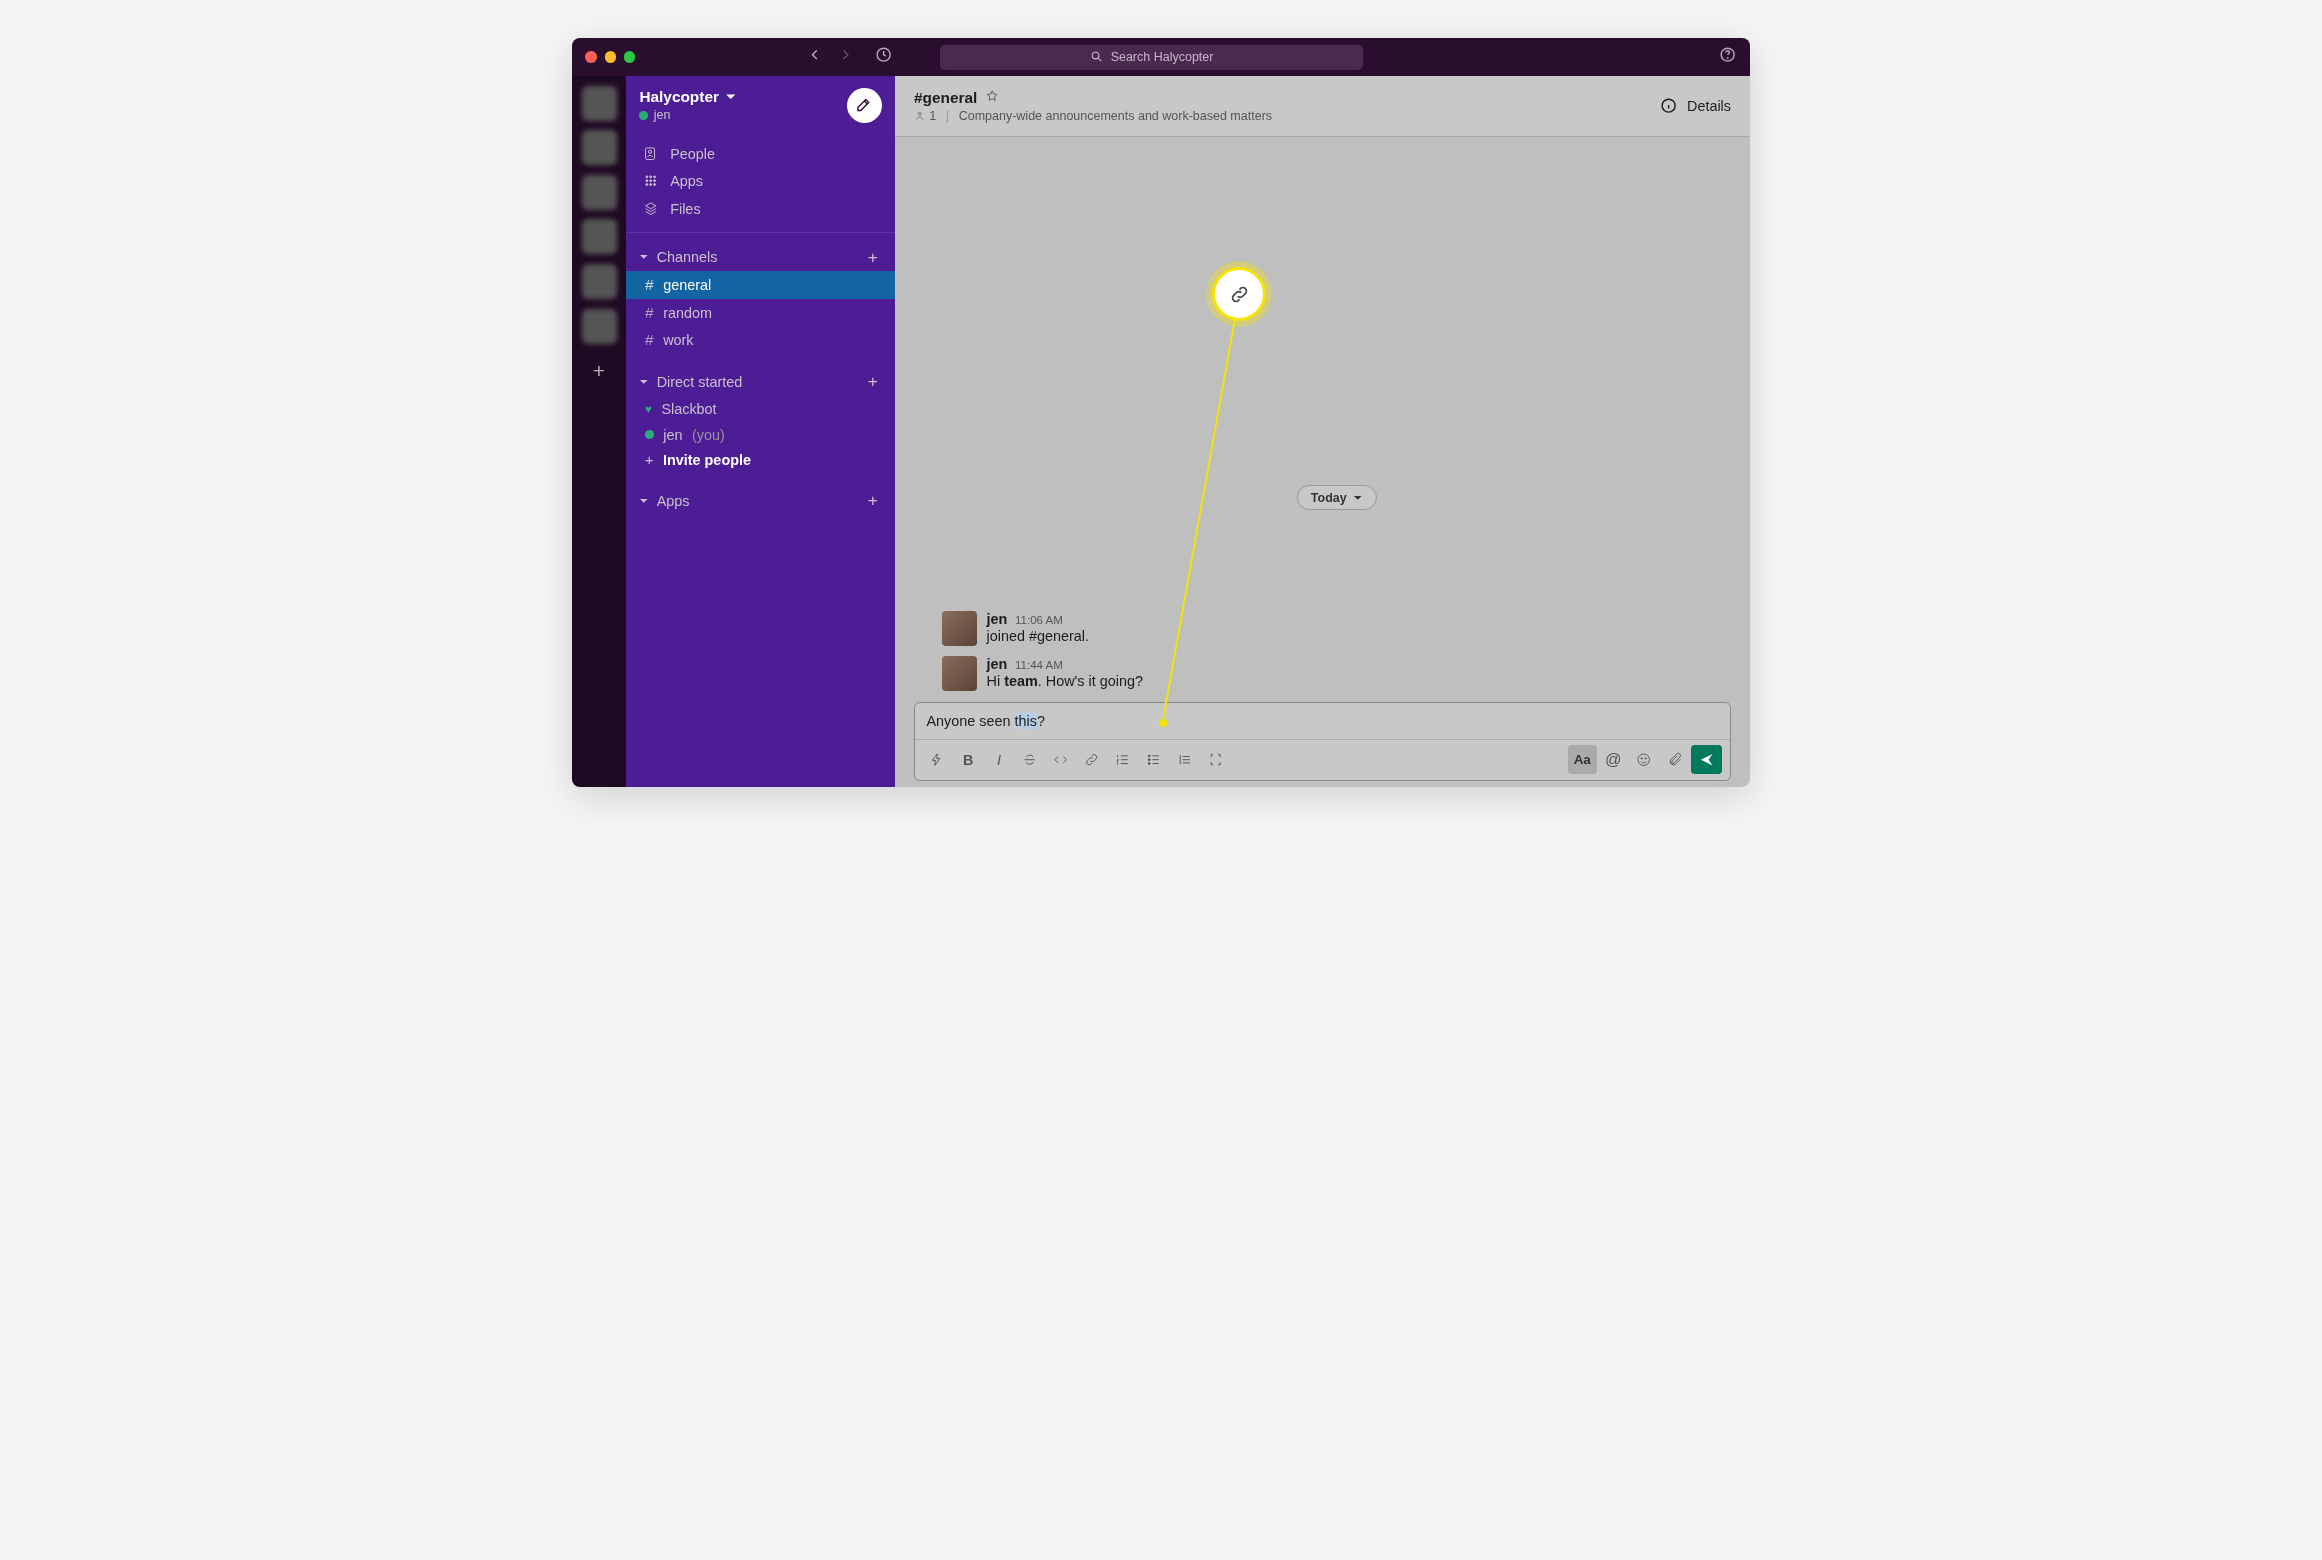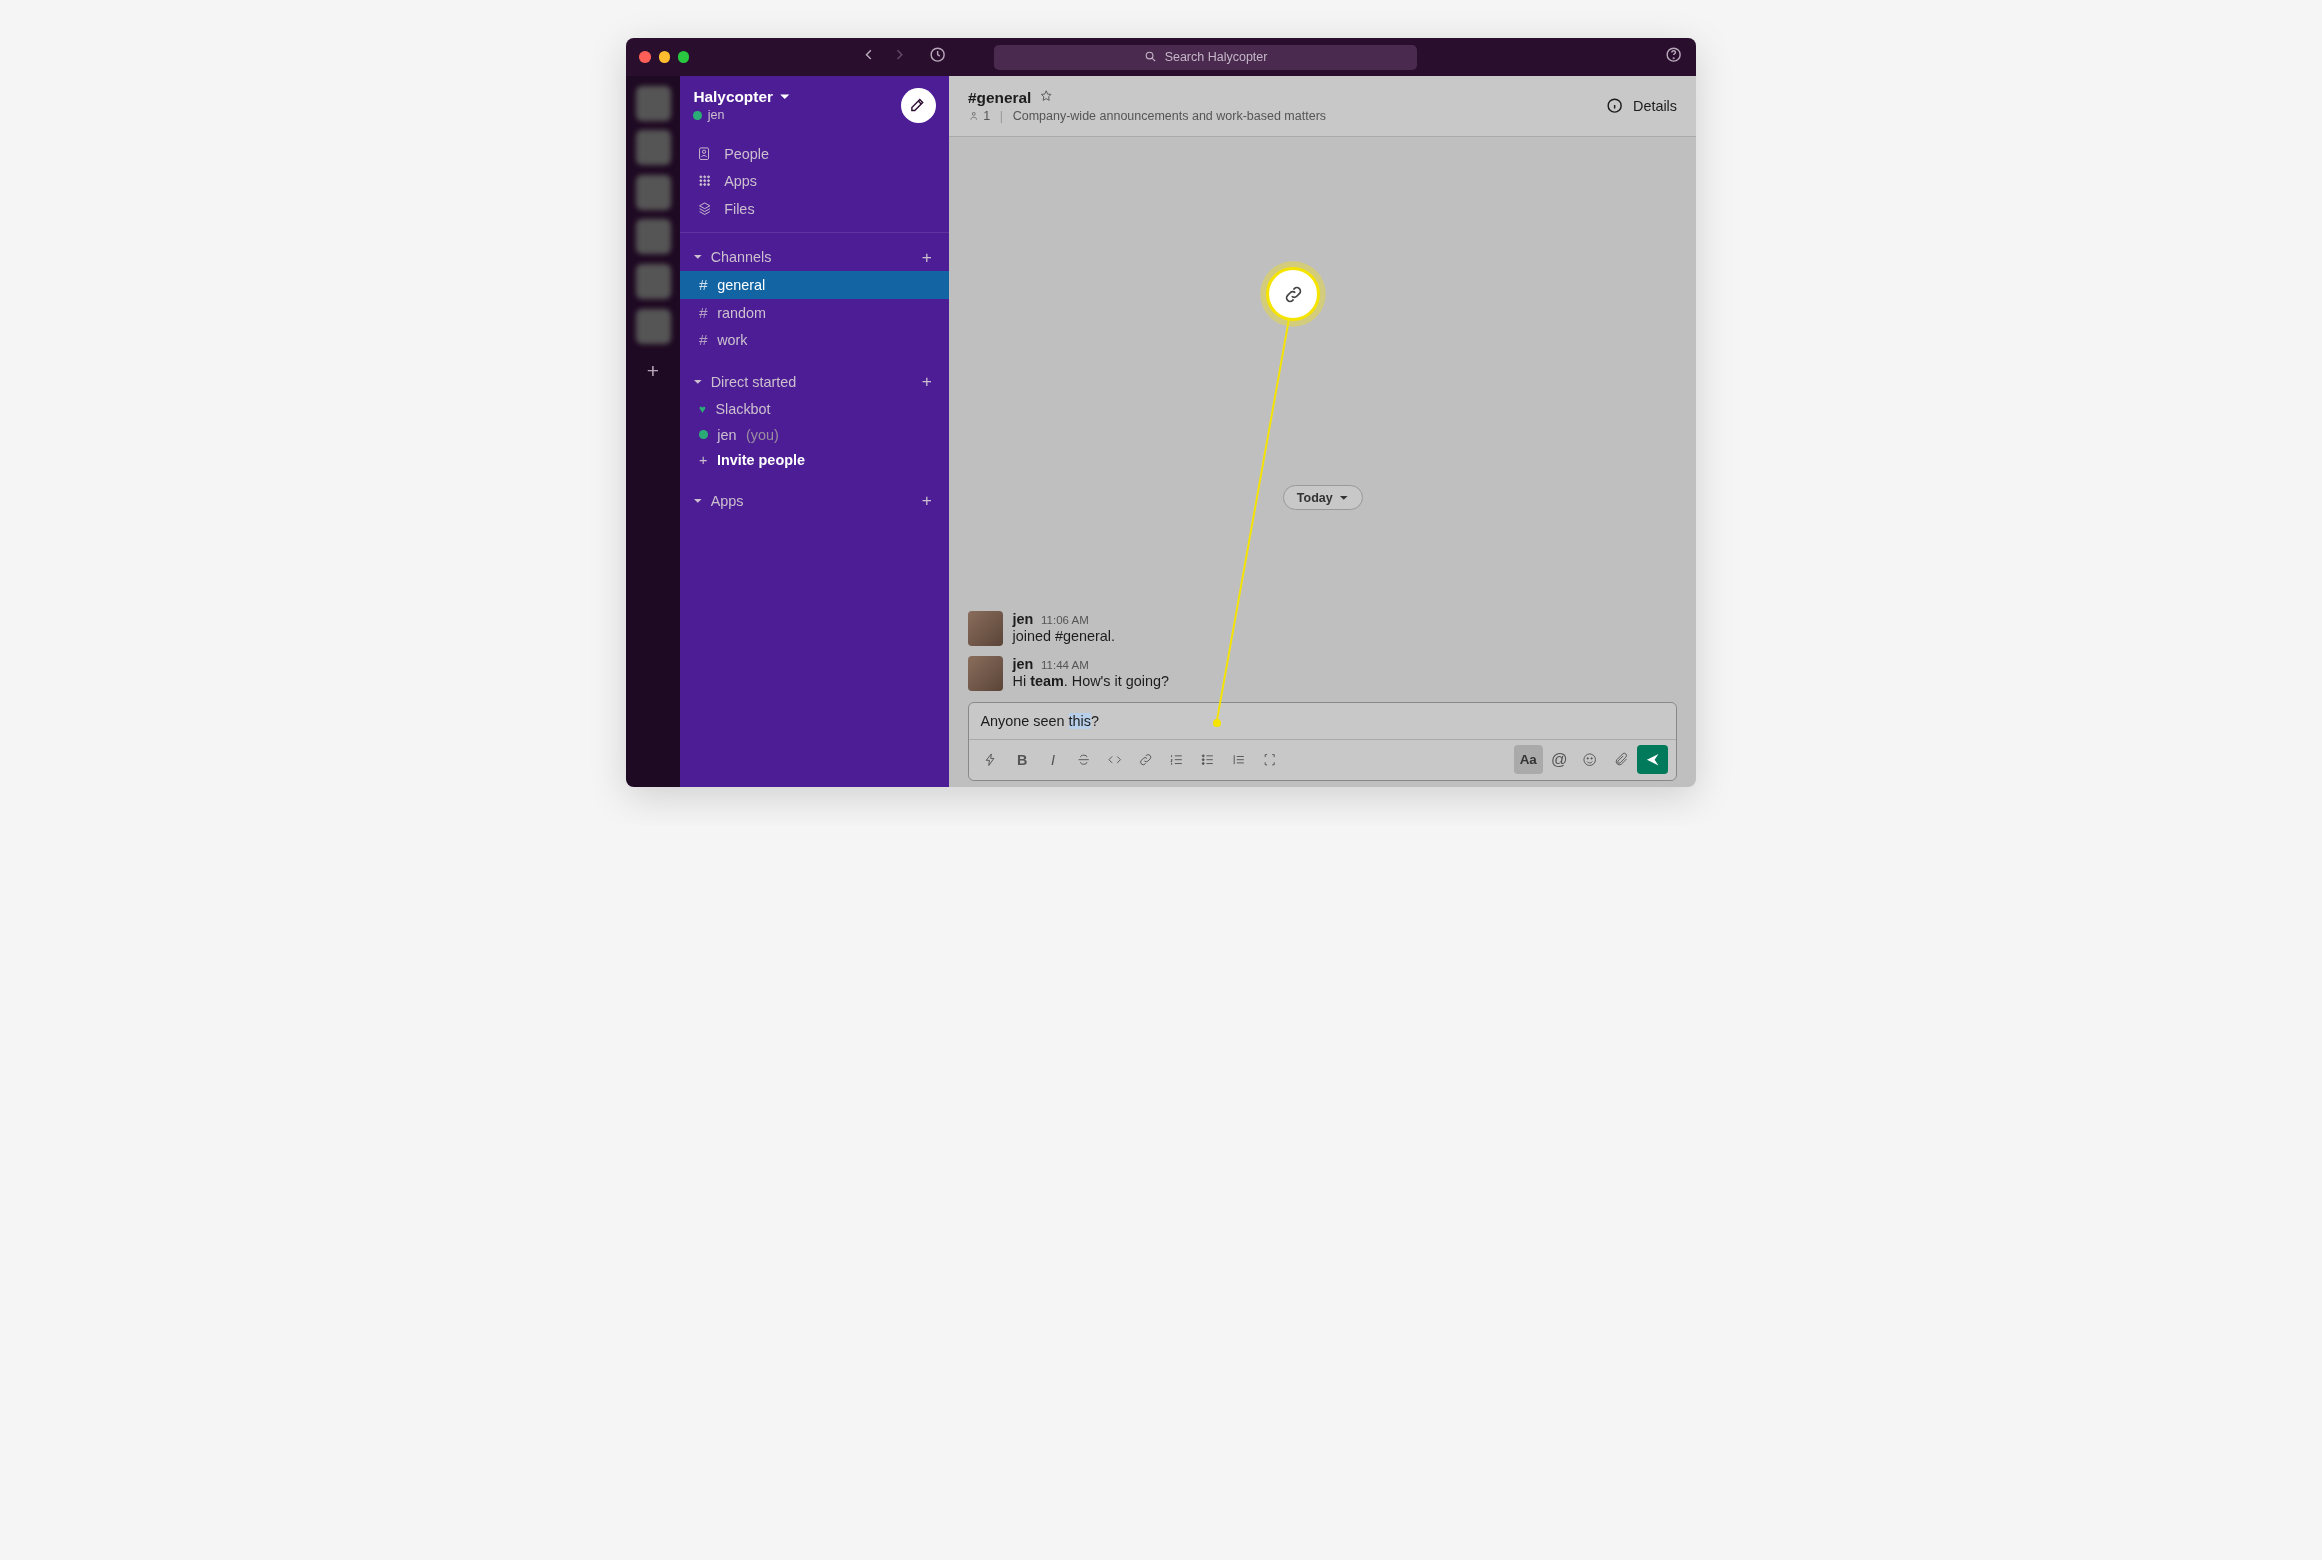--- a/index.html
+++ b/index.html
@@ -1,17 +1,17 @@
 <!DOCTYPE html>
 <html><head>
 <meta charset="utf-8">
 <style>
 * { box-sizing: border-box; margin: 0; padding: 0; }
 body { font-family: -apple-system, BlinkMacSystemFont, "Segoe UI", Helvetica, Arial, sans-serif; background: #f5f5f5; display: flex; justify-content: center; align-items: flex-start; padding: 38px; }
-.window { width: 1070px; height: 749px; background: #fff; border-radius: 7.7px; overflow: hidden; box-shadow: 0 9.6px 38px rgba(0,0,0,0.15); display: flex; flex-direction: column; position: relative; }
+.window { width: 1178px; height: 749px; background: #fff; border-radius: 7.7px; overflow: hidden; box-shadow: 0 9.6px 38px rgba(0,0,0,0.15); display: flex; flex-direction: column; position: relative; }
 .titlebar { height: 38px; background: #2a0e2e; display: flex; align-items: center; padding: 0 13.4px; gap: 7.7px; }
 .traffic { display: flex; gap: 7.7px; }
 .traffic span { width: 11.5px; height: 11.5px; border-radius: 50%; display: inline-block; }
 .tf-red { background: #ff5f57; }
 .tf-yellow { background: #febc2e; }
 .tf-green { background: #28c840; }
 .nav-arrows { display: flex; gap: 13.4px; margin-left: 163px; align-items: center; }
 .nav-arrows svg, .history-btn svg { width: 17.3px; height: 17.3px; stroke: #b6a8b9; fill: none; stroke-width: 2; }
 .history-btn { margin-left: 13.4px; }
 .searchbar { flex: 0 0 423px; margin-left: 40px; height: 25px; background: #4a2a4f; border-radius: 4.8px; display: flex; align-items: center; justify-content: center; color: #c5b6c8; font-size: 12.5px; gap: 7.7px; }
@@ -53,21 +53,21 @@
 .main { flex: 1; display: flex; flex-direction: column; background: #bfbfbf; min-width: 0; }
 .ch-header { height: 61px; background: #c8c8c8; border-bottom: 1px solid #aaa; display: flex; align-items: center; padding: 0 19px; justify-content: space-between; }
 .ch-header-left { display: flex; flex-direction: column; }
 .ch-name-row { display: flex; align-items: center; gap: 7.7px; }
 .ch-name { font-weight: 800; font-size: 15.4px; color: #1d1c1d; }
 .star svg { width: 14.4px; height: 14.4px; stroke: #555; fill: none; stroke-width: 1.5; }
 .ch-meta { display: flex; align-items: center; gap: 9.6px; font-size: 12.5px; color: #555; margin-top: 1.9px; }
 .ch-meta svg { width: 11.5px; height: 11.5px; stroke: #555; fill: none; stroke-width: 1.5; }
 .ch-header-right { display: flex; align-items: center; gap: 9.6px; color: #1d1c1d; font-size: 14.4px; }
 .ch-header-right svg { width: 17.3px; height: 17.3px; stroke: #1d1c1d; fill: none; stroke-width: 2; }
-.messages { flex: 1; position: relative; overflow: hidden; }
+.messages { flex: 1; position: relative; overflow: hidden; margin-left: 28px; }
 .today-pill { position: absolute; bottom: 192px; left: 50%; transform: translateX(-50%); background: #c8c8c8; border: 1px solid #999; border-radius: 15.4px; padding: 4.8px 13.4px; font-size: 12.5px; font-weight: 600; color: #333; display: flex; align-items: center; gap: 5.8px; }
 .today-pill svg { width: 9.6px; height: 9.6px; fill: #333; }
 .msg-list { position: absolute; bottom: 0; left: 0; right: 0; padding: 0 19px 11.5px 19px; }
 .msg { display: flex; gap: 9.6px; margin-top: 9.6px; }
 .avatar { width: 35px; height: 35px; border-radius: 3.8px; background: linear-gradient(135deg,#8a6d5c,#5a4438); flex-shrink: 0; }
 .msg-body { flex: 1; }
 .msg-head { display: flex; align-items: baseline; gap: 7.7px; }
 .msg-author { font-weight: 800; font-size: 14.4px; color: #1d1c1d; }
 .msg-time { font-size: 11.5px; color: #555; }
 .msg-text { font-size: 14.4px; color: #1d1c1d; margin-top: 1px; }

